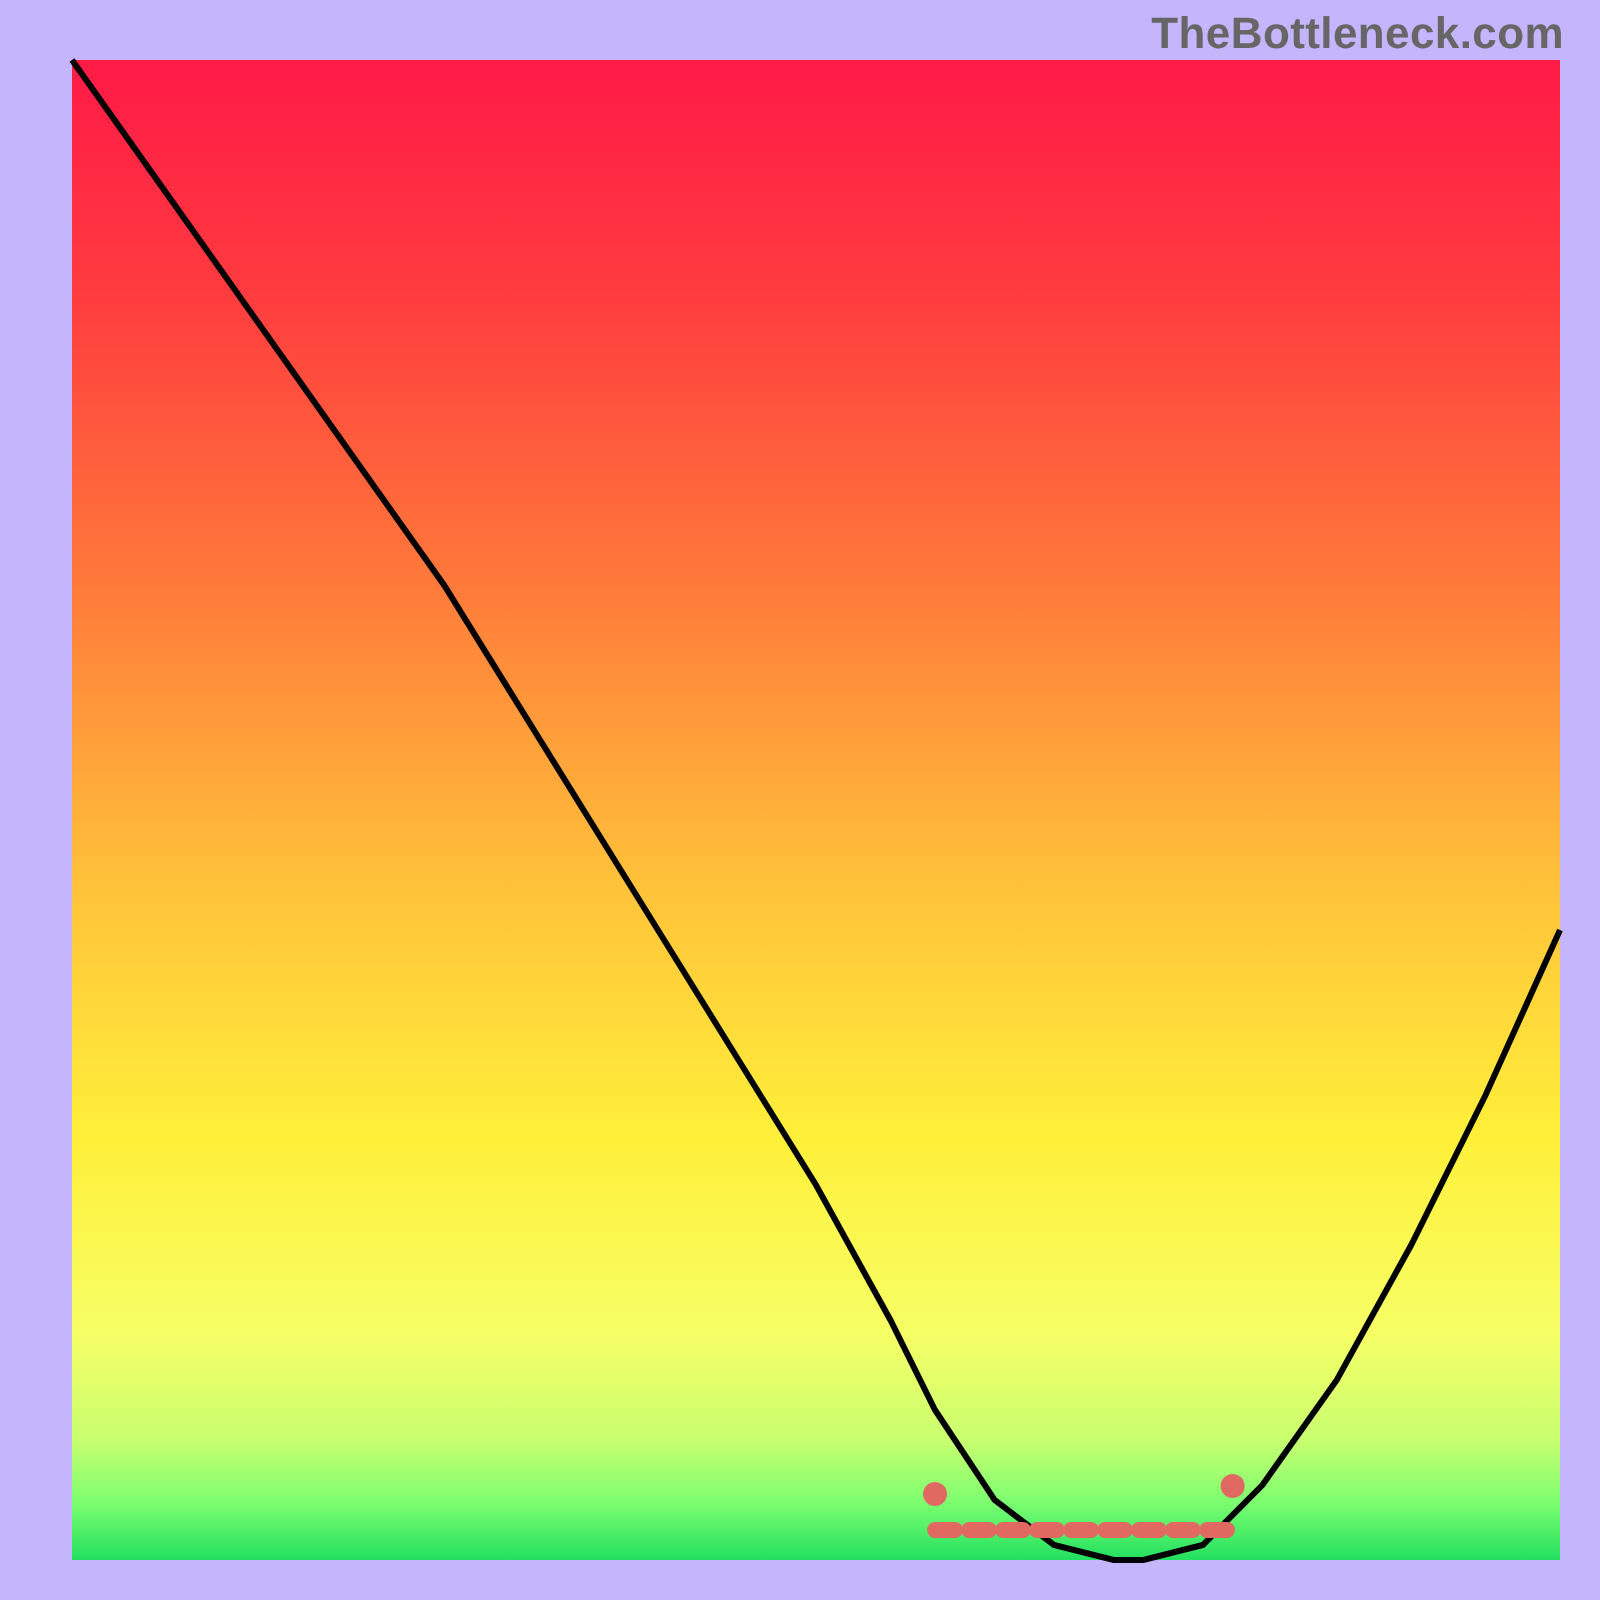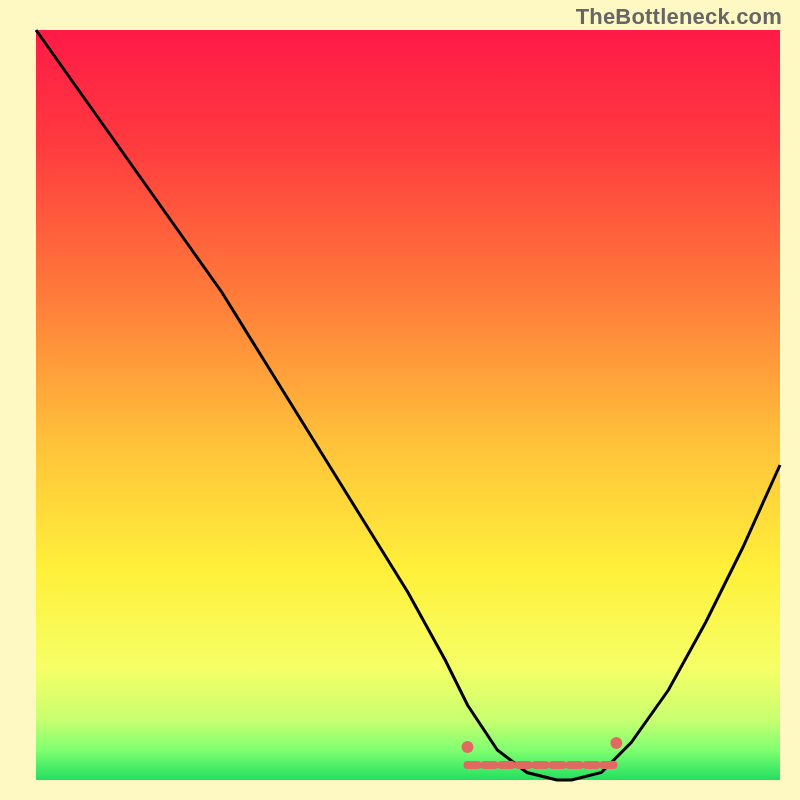--- a/index.html
+++ b/index.html
@@ -8,21 +8,21 @@
     width: 800px;
     height: 800px;
     background: #000;
     overflow: hidden;
     font-family: Arial, Helvetica, sans-serif;
   }
   .frame {
     position: relative;
     width: 800px;
     height: 800px;
-    background: #fef9c3;
+    background: #c4b5fd;
   }
   .watermark {
     position: absolute;
     top: 4px;
     right: 18px;
     font-size: 22px;
     font-weight: 600;
     color: #666;
     letter-spacing: 0.2px;
     z-index: 10;

